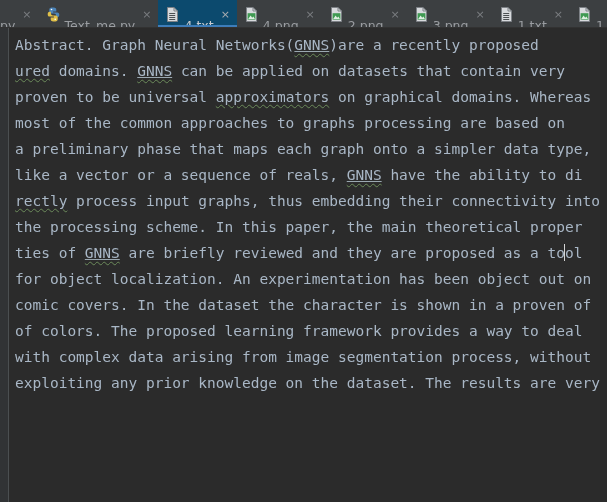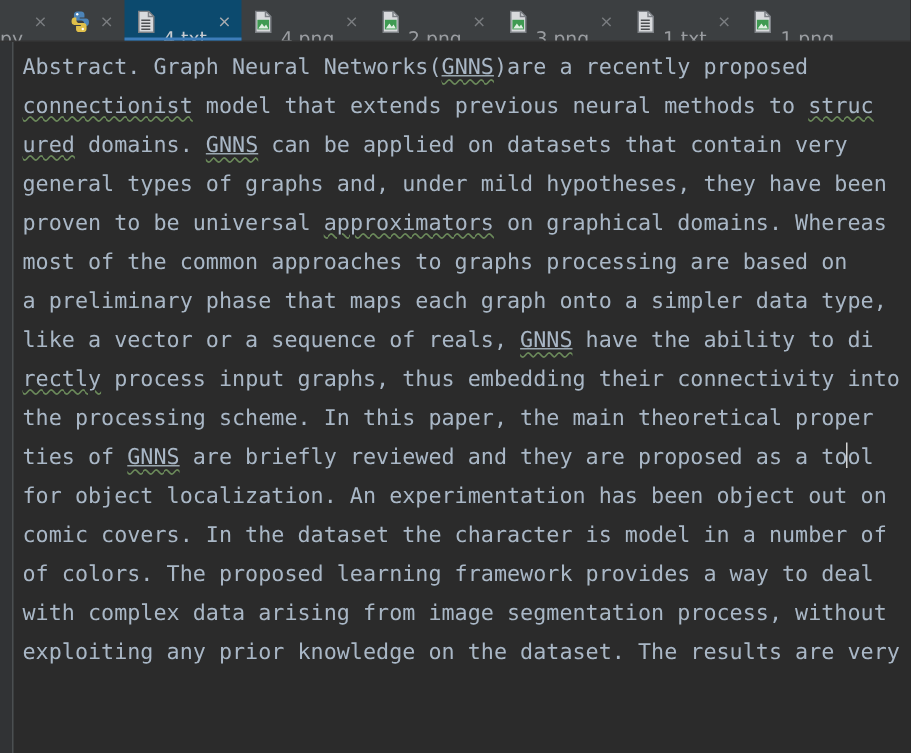--- a/index.html
+++ b/index.html
@@ -117,20 +117,21 @@
       <span class="tab-label">py</span>
       <span class="tab-close">×</span>
     </div>
     <div class="tab">
       <svg class="ficon" viewBox="0 0 13 15">
         <path d="M6.4 0.6 c2.4 0 2.9 0.9 2.9 2.3 v1.7 H6.1 v0.8 h4.3 c1.3 0 1.9 0.9 1.9 2.4 s-0.6 2.5-1.9 2.5 H9.1 V8.7 c0-1.3-0.8-2.1-2.1-2.1 H4.2 c-1.1 0-1.9-0.8-1.9-1.9 V2.9 c0-1.4 0.7-2.3 2.4-2.3 z" fill="#4c84b8"></path>
         <path d="M6.6 14.4 c-2.4 0-2.9-0.9-2.9-2.3 v-1.7 h3.2 V9.6 H2.6 C1.3 9.6 0.7 8.7 0.7 7.2 S1.3 4.7 2.6 4.7 h1.3 v1.6 c0 1.3 0.8 2.1 2.1 2.1 h2.8 c1.1 0 1.9 0.8 1.9 1.9 v1.8 c0 1.4-0.7 2.3-2.4 2.3 z" fill="#e0c04a"></path>
         <circle cx="4.5" cy="2.5" r="0.8" fill="#ffffff"></circle>
         <circle cx="8.2" cy="12.3" r="0.8" fill="#ffffff"></circle>
       </svg>
+      <span class="tab-label">Text_me.py</span>
       <span class="tab-close">×</span>
     </div>
     <div class="tab active">
       <svg class="ficon" viewBox="0 0 13 15">
         <path d="M1.5 0.5 H8 L11.5 4 V14.5 H1.5 Z" fill="#d8dadd" stroke="#7d8186" stroke-width="1"></path>
         <path d="M8 0.5 V4 H11.5" fill="none" stroke="#7d8186" stroke-width="1"></path>
         <rect x="3.2" y="6" width="6" height="1" fill="#4c5053"></rect>
         <rect x="3.2" y="8" width="6" height="1" fill="#4c5053"></rect>
         <rect x="3.2" y="10" width="6" height="1" fill="#4c5053"></rect>
         <rect x="3.2" y="12" width="6" height="1" fill="#4c5053"></rect>
@@ -189,30 +190,28 @@
         <path d="M3.2 12 L5.6 8.6 L7.2 10.8 L8.4 9.4 L9.9 12 Z" fill="#dff0e2"></path>
       </svg>
       <span class="tab-label">1.png</span>
     </div>
   </div>
 
 <div id="editor">
   <div id="gutter"></div>
   <div id="code">
       <div class="line"><span>Abstract. Graph Neural Networks(</span><span class="link"><span class="sq">GNNS</span></span><span>)are a recently proposed</span></div>
-      <div class="line"><span class="sq">connectionist</span><span> model that extends previous neural methods to </span><span class="sq">struc</span></div>
       <div class="line"><span class="sq">ured</span><span> domains. </span><span class="link"><span class="sq">GNNS</span></span><span> can be applied on datasets that contain very</span></div>
-      <div class="line"><span>general types of graphs and, under mild hypotheses, they have been</span></div>
       <div class="line"><span>proven to be universal </span><span class="sq">approximators</span><span> on graphical domains. Whereas</span></div>
       <div class="line"><span>most of the common approaches to graphs processing are based on</span></div>
       <div class="line"><span>a preliminary phase that maps each graph onto a simpler data type,</span></div>
       <div class="line"><span>like a vector or a sequence of reals, </span><span class="link"><span class="sq">GNNS</span></span><span> have the ability to di</span></div>
       <div class="line"><span class="sq">rectly</span><span> process input graphs, thus embedding their connectivity into</span></div>
       <div class="line"><span>the processing scheme. In this paper, the main theoretical proper</span></div>
       <div class="line"><span>ties of </span><span class="link"><span class="sq">GNNS</span></span><span> are briefly reviewed and they are proposed as a to</span><span class="caret"></span><span>ol</span></div>
       <div class="line"><span>for object localization. An experimentation has been object out on</span></div>
-      <div class="line"><span>comic covers. In the dataset the character is model in a number of</span></div>
+      <div class="line"><span>comic covers. In the dataset the character is shown in a proven of</span></div>
       <div class="line"><span>of colors. The proposed learning framework provides a way to deal</span></div>
       <div class="line"><span>with complex data arising from image segmentation process, without</span></div>
       <div class="line"><span>exploiting any prior knowledge on the dataset. The results are very</span></div>
       <div class="line"></div>
     </div>
 </div>
 
 </body></html>

